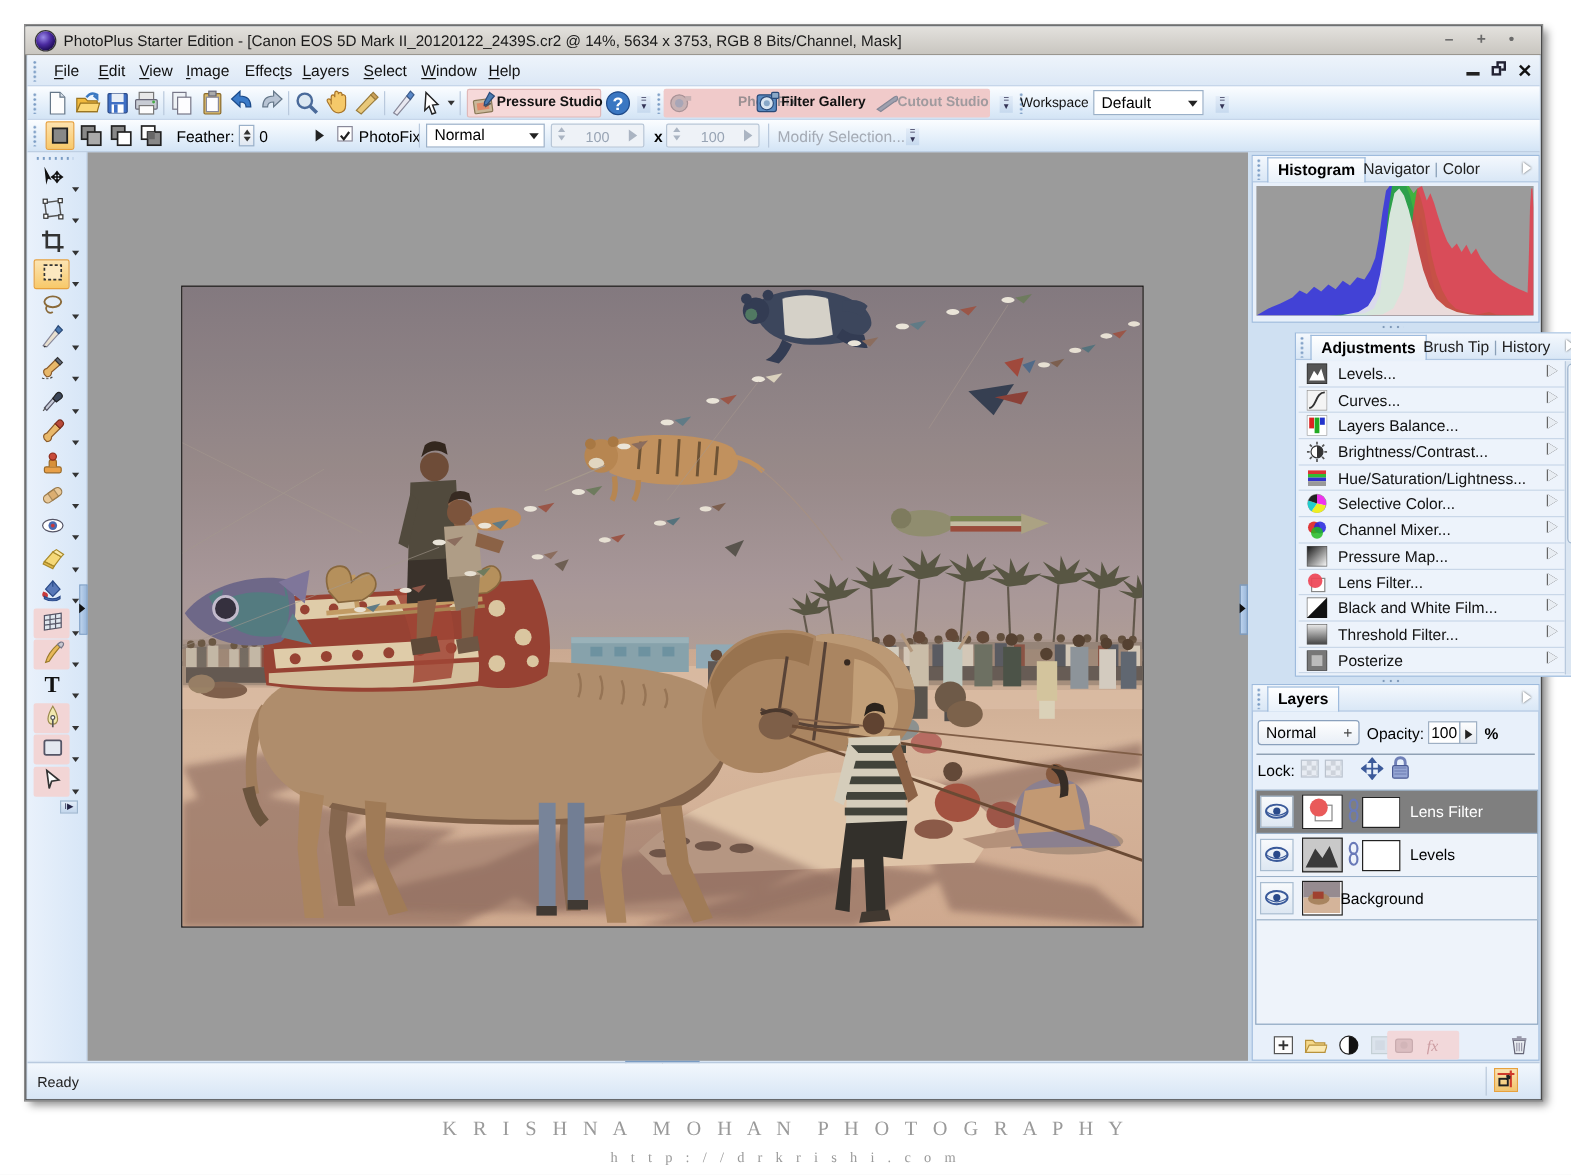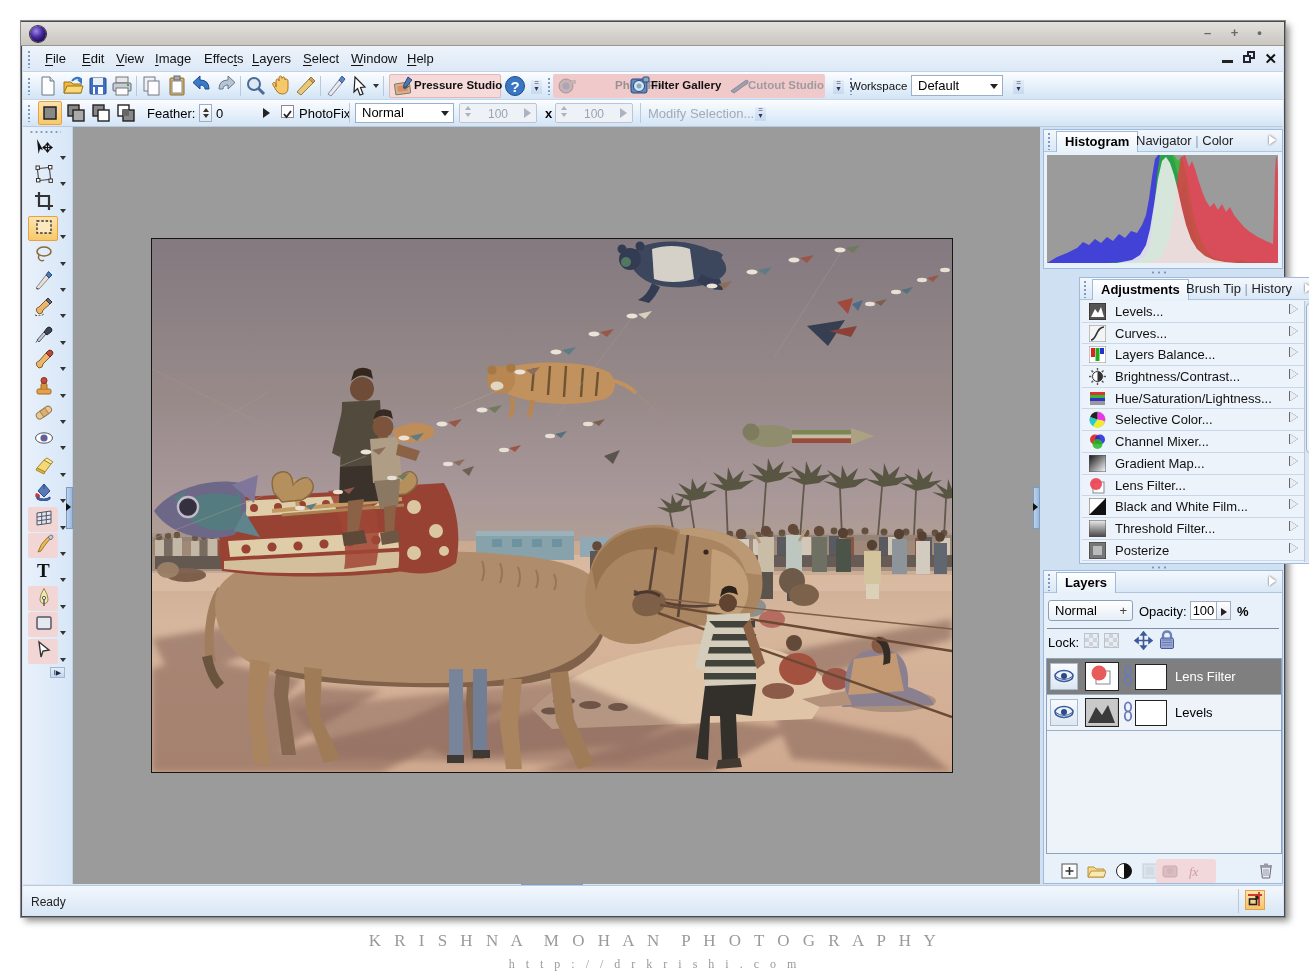--- a/index.html
+++ b/index.html
@@ -47,20 +47,21 @@
 .lrow .thumb{position:absolute;left:38px;top:3px;width:34px;height:29px;background:#fff;border:1.5px solid #222;}
 .lrow .chain{position:absolute;left:76px;top:6px;}
 .lrow .mask{position:absolute;left:88px;top:5px;width:32px;height:26px;background:#fff;border:1.5px solid #222;}
 .lrow .lab{position:absolute;left:128px;top:10px;font-size:13px;}
 .lbicon{position:absolute;top:2px;width:20px;height:20px;}
 </style></head>
 <body>
 <div id="win"></div>
 <div id="title">
   <div class="logo"></div>
+  <div class="ttext">PhotoPlus Starter Edition - [Canon EOS 5D Mark II_20120122_2439S.cr2 @ 14%, 5634 x 3753, RGB 8 Bits/Channel, Mask]</div>
   <div class="capbtn" style="left:1178px;">–</div>
   <div class="capbtn" style="left:1205px;">+</div>
   <div class="capbtn" style="left:1230px;">•</div>
 </div>
 <div id="menubar">
   <div class="grip" style="left:4px;"></div>
   <div class="menu-item" style="left:22px;"><span>F</span>ile</div>
   <div class="menu-item" style="left:59px;text-align:right;"><span>E</span>dit</div>
   <div class="menu-item" style="left:93px;"><span>V</span>iew</div>
   <div class="menu-item" style="left:132px;"><span>I</span>mage</div>
@@ -925,21 +926,21 @@
   <div class="adj-row">
         <svg class="ic" viewBox="0 0 17 17">
           <defs>
             <linearGradient id="gm" x1="0" y1="0" x2="1" y2="1">
               <stop offset="0" stop-color="#111"></stop>
               <stop offset="1" stop-color="#fff"></stop>
             </linearGradient>
           </defs>
           <rect x="0" y="0" width="17" height="17" fill="url(#gm)" stroke="#555"></rect>
         </svg>
-        <span class="tx">Gradient Map...</span>
+        <span class="tx">Pressure Map...</span>
         <span class="ar"></span>
       </div>
   <div class="adj-row">
         <svg class="ic" viewBox="0 0 17 17">
           <rect x="4" y="5" width="11" height="11" fill="#fff" stroke="#888"></rect>
           <circle cx="7" cy="7" r="6" fill="#e45" opacity="0.92"></circle>
         </svg>
         <span class="tx">Lens Filter...</span>
         <span class="ar"></span>
       </div>
@@ -1040,20 +1041,34 @@
      <div class="thumb" style="background:#bbb;"><svg width="31" height="26" viewBox="0 0 31 26">
             <rect width="31" height="26" fill="#c9c9c9"></rect>
             <polygon points="2,24 10,8 16,16 22,6 29,24" fill="#3a3a3a"></polygon>
           </svg></div>
      <div class="chain"><svg width="10" height="22" viewBox="0 0 10 22">
             <ellipse cx="5" cy="6" rx="3.2" ry="4.6" fill="none" stroke="#6a7ab8" stroke-width="1.8"></ellipse>
             <ellipse cx="5" cy="15" rx="3.2" ry="4.6" fill="none" stroke="#6a7ab8" stroke-width="1.8"></ellipse>
           </svg></div>
      <div class="mask"></div>
      <div class="lab">Levels</div>
+   </div>
+   <div class="lrow">
+     <div class="eye"><svg width="26" height="25" viewBox="0 0 26 25">
+            <ellipse cx="13" cy="12" rx="9" ry="5.5" fill="none" stroke="#3a5a9a" stroke-width="1.6"></ellipse>
+            <circle cx="13" cy="12" r="3" fill="#2a4a8a"></circle>
+            <path d="M4,12 q9,7 18,0" stroke="#3a5a9a" fill="none"></path>
+          </svg></div>
+     <div class="thumb"><svg width="31" height="26" viewBox="0 0 31 26">
+            <rect width="31" height="13" fill="#968b90"></rect>
+            <rect y="13" width="31" height="13" fill="#d4b49a"></rect>
+            <ellipse cx="13" cy="14" rx="9" ry="5" fill="#a8845f"></ellipse>
+            <rect x="8" y="8" width="9" height="6" fill="#a04130"></rect>
+          </svg></div>
+     <div class="lab" style="left:70px;">Background</div>
    </div>
  </div>
 
  <div id="lbot" style="position:absolute;left:0;top:288px;width:238px;height:25px;">
    <svg class="lbicon" style="left:16px;" viewBox="0 0 20 20">
         <rect x="2" y="3" width="15" height="14" fill="#fdfdfd" stroke="#555"></rect>
         <path d="M9.5,6 v8 M5.5,10 h8" stroke="#333" stroke-width="1.6"></path>
       </svg>
    <svg class="lbicon" style="left:42px;" viewBox="0 0 20 20">
         <path d="M2,16 L2,6 L8,6 L10,8 L18,8 L18,16 Z" fill="#f5d88a" stroke="#b8923c"></path>

